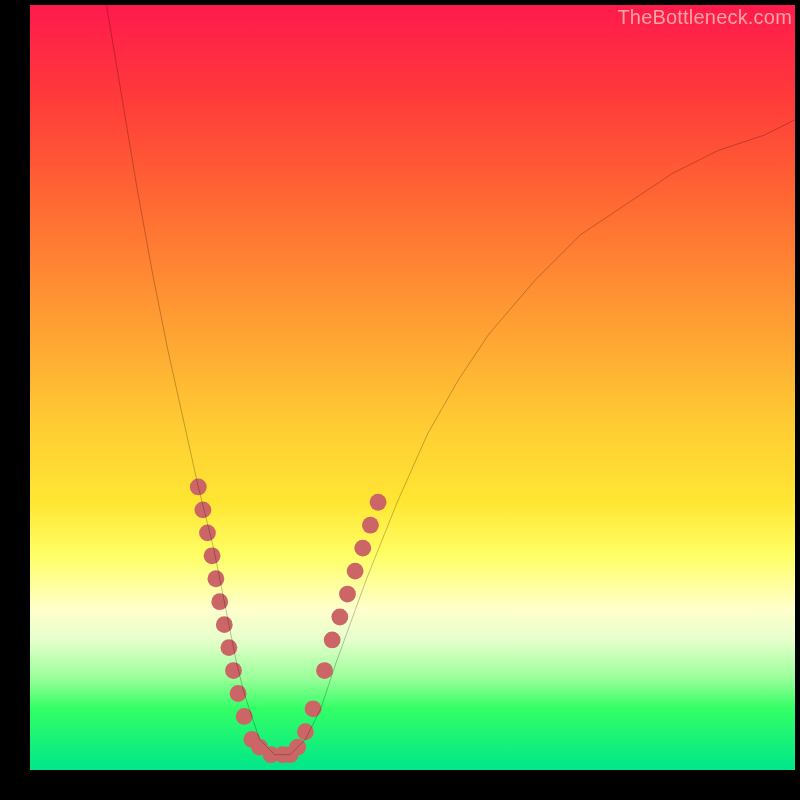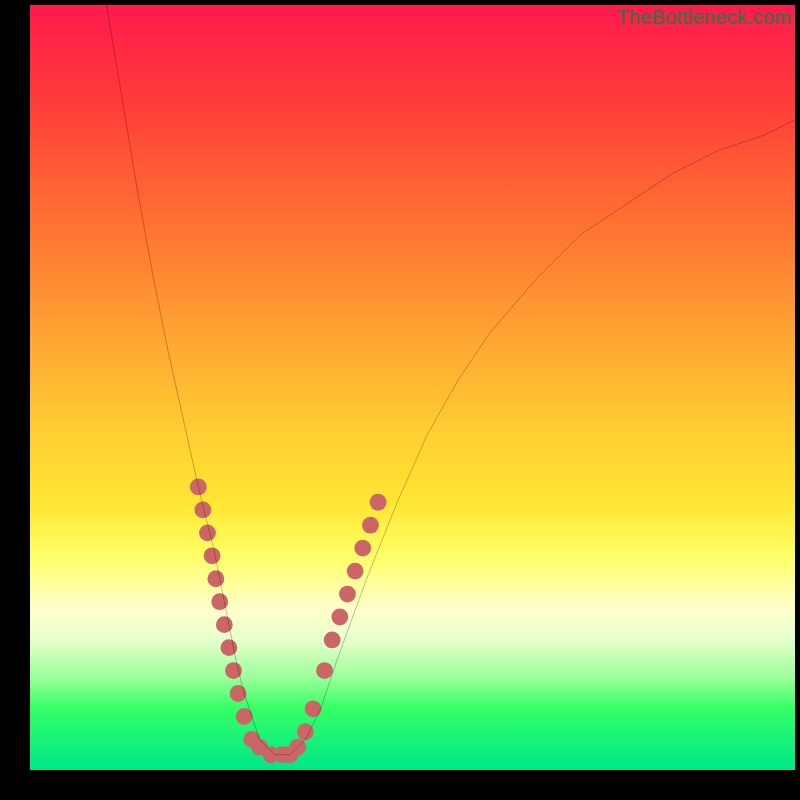--- a/index.html
+++ b/index.html
@@ -43,21 +43,21 @@
     position: absolute;
     left: 0;
     top: 0;
     width: 765px;
     height: 765px;
   }
   .watermark {
     position: absolute;
     top: 6px;
     right: 8px;
-    color: #15803d;
+    color: #fca5a5;
     font-size: 20px;
     font-weight: 500;
     letter-spacing: 0.2px;
     user-select: none;
   }
 </style>
 </head>
 <body>
 
 <div class="outer">

